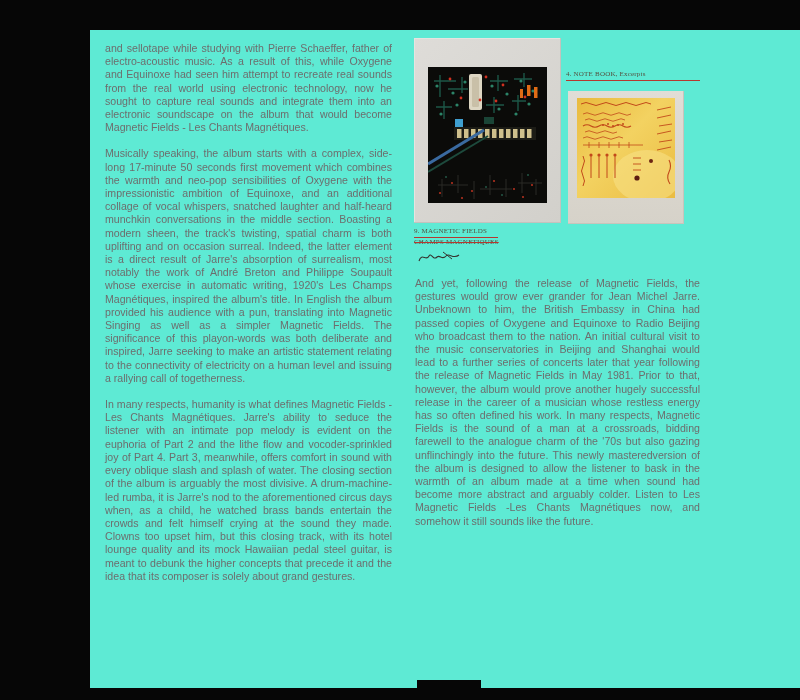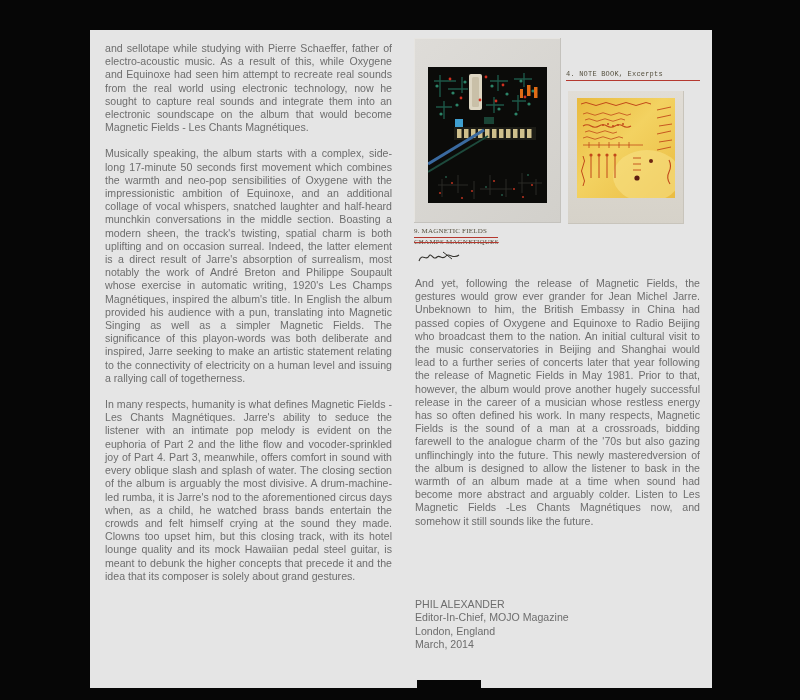--- a/index.html
+++ b/index.html
@@ -1,18 +1,18 @@
 <!DOCTYPE html>
 <html><head>
 <meta charset="utf-8">
 <style>
   html,body{margin:0;padding:0;background:#060606;}
   .stage{position:relative;width:800px;height:700px;background:#060606;overflow:hidden;
          font-family:"Liberation Sans",sans-serif;}
-  .paper{position:absolute;left:90px;top:30px;width:622px;height:658px;background:#e5e5e5;}
+  .paper{position:absolute;left:90px;top:30px;width:702px;height:658px;background:#5eead4;padding-left:8px;}
   .col{position:absolute;color:#6d6d6d;font-size:10.6px;line-height:13.2px;text-align:justify;}
   .col p{margin:0 0 13px 0;}
   .col-left{left:15px;top:12px;width:287px;}
   .col-right{left:325px;top:247px;width:285px;}
   .sig{position:absolute;left:325px;top:568px;color:#6d6d6d;font-size:10.6px;line-height:13.4px;}
   .sig div{white-space:nowrap;}
 
   .polaroid1{position:absolute;left:324px;top:8px;width:147px;height:185px;
              background:linear-gradient(135deg,#dedcd8,#d2d0cb);
              box-shadow:inset -1px -1px 0 #c4c2bd, inset 1px 1px 0 #e6e4e0;}
@@ -24,21 +24,21 @@
              box-shadow:inset -1px -1px 0 #c8c4bb;}
   .photo2{position:absolute;left:9px;top:7px;width:98px;height:100px;}
   .photo2 svg{display:block;width:100%;height:100%;}
 
   .caption{position:absolute;font-family:"Liberation Serif",serif;color:#55503f;
            font-size:7px;line-height:9px;letter-spacing:0.2px;}
   .cap1{left:324px;top:197px;width:130px;}
   .cap2{left:476px;top:40px;width:136px;}
   .cap-underline{display:inline-block;border-bottom:1px solid #b5382f;padding-bottom:1px;}
   .cap1 .cap-underline{min-width:84px;}
-  .cap2 .cap-underline{min-width:134px;font-family:Liberation Mono, monospace;}
+  .cap2 .cap-underline{min-width:134px;}
   .cap-strike{display:inline-block;text-decoration:line-through;
               text-decoration-color:#b5382f;}
   .cap-sub{display:inline-block;margin-left:4px;margin-top:15px;}
   .hand-sign{margin:2px 0 0 3px;}
 
   .notch{position:absolute;left:417px;top:680px;width:64px;height:20px;background:#060606;}
 </style>
 </head>
 <body>
 
@@ -198,23 +198,17 @@
           <circle cx="60" cy="80" r="2.6" fill="#5c1c10"></circle>
           <circle cx="74" cy="63" r="2" fill="#6a2412"></circle>
         </svg>
       </div>
     </div>
 
     <div class="col col-right">
       <p>And yet, following the release of Magnetic Fields, the gestures would grow ever grander for Jean Michel Jarre. Unbeknown to him, the British Embassy in China had passed copies of Oxygene and Equinoxe to Radio Beijing who broadcast them to the nation. An initial cultural visit to the music conservatories in Beijing and Shanghai would lead to a further series of concerts later that year following the release of Magnetic Fields in May 1981. Prior to that, however, the album would prove another hugely successful release in the career of a musician whose restless energy has so often defined his work. In many respects, Magnetic Fields is the sound of a man at a crossroads, bidding farewell to the analogue charm of the '70s but also gazing unflinchingly into the future. This newly masteredversion of the album is designed to allow the listener to bask in the warmth of an album made at a time when sound had become more abstract and arguably colder. Listen to Les Magnetic Fields -Les Chants Magnétiques now, and somehow it still sounds like the future.</p>
     </div>
 
-    <div class="sig">
-      <div>PHIL ALEXANDER</div>
-      <div>Editor-In-Chief, MOJO Magazine</div>
-      <div>London, England</div>
-      <div>March, 2014</div>
-    </div>
 
   </div>
 
   <div class="notch"></div>
 </div>
 
 </body></html>

